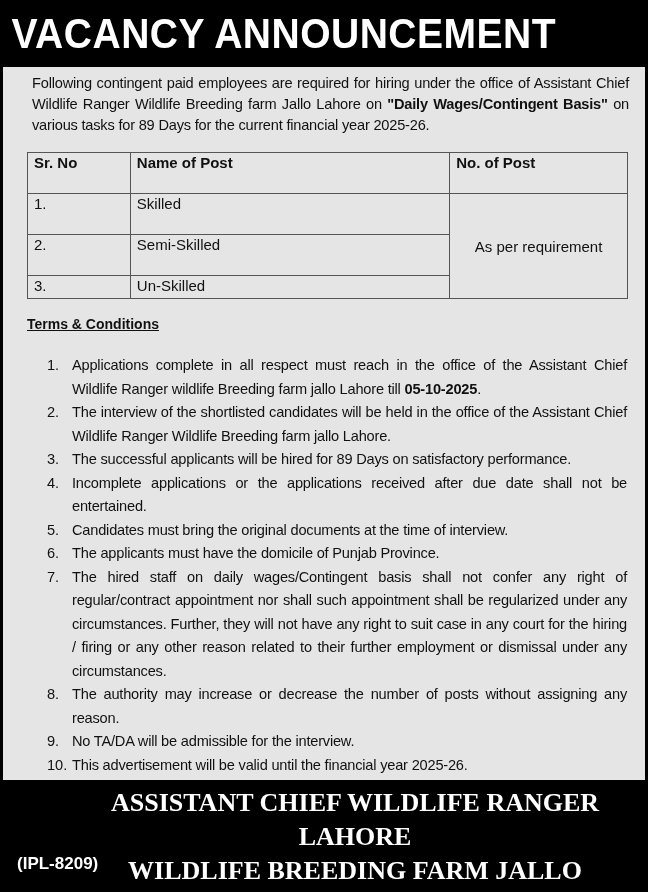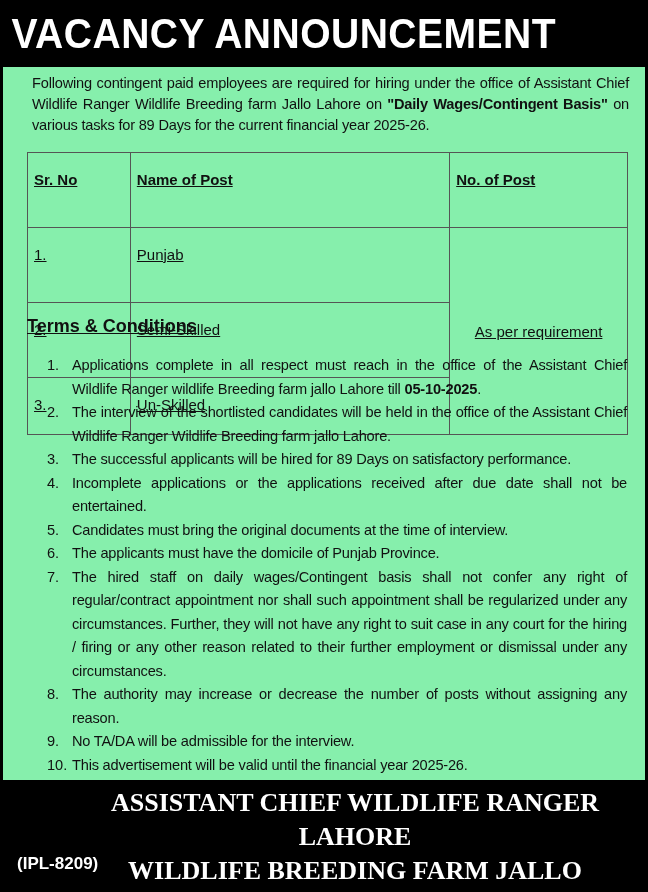--- a/index.html
+++ b/index.html
@@ -11,42 +11,42 @@
     position: absolute; left: 0; top: 0; width: 568px; height: 67px;
     display: flex; align-items: center; justify-content: center;
   }
   .header h1 {
     margin: 0; color: #fff; font-family: "Liberation Sans", sans-serif;
     font-weight: bold; font-size: 42px; letter-spacing: 0.5px;
     transform: scaleX(0.93); white-space: nowrap;
   }
   .panel {
     position: absolute; left: 3px; top: 67px; width: 642px; height: 713px;
-    background: #86efac;
+    background: #e5e5e5;
   }
   .intro {
     position: absolute; left: 29px; top: 6px; width: 597px;
     font-size: 14.6px; line-height: 21px; text-align: justify;
     letter-spacing: -0.2px;
   }
   .intro b { font-weight: bold; }
   table.posts {
     position: absolute; left: 24px; top: 85px; width: 601px;
     border-collapse: collapse; font-size: 15px;
   }
   table.posts td, table.posts th {
     border: 1px solid #555; text-align: left; vertical-align: top;
-    font-weight: normal; padding: 18px 6px; text-decoration: underline;
+    font-weight: normal; padding: 1px 6px;
   }
   table.posts th { height: 38px; font-weight: bold; }
   table.posts td { height: 38px; }
   table.posts tr.last td { height: 20px; }
   table.posts td.req { vertical-align: middle; text-align: center; }
   .terms-heading {
-    position: absolute; left: 24px; top: 249px; font-size: 18px; font-weight: bold;
+    position: absolute; left: 24px; top: 249px; font-size: 14px; font-weight: bold;
     text-decoration: underline;
   }
   ol.terms {
     position: absolute; left: 44px; top: 287px; width: 580px; margin: 0; padding: 0;
     list-style: none; font-size: 14.6px; line-height: 23.5px;
   }
   ol.terms li { display: flex; }
   ol.terms li .num { width: 25px; flex: 0 0 25px; }
   ol.terms li .txt { flex: 1; text-align: justify; letter-spacing: -0.2px; }
   ol.terms li .txt b { font-weight: bold; }
@@ -80,21 +80,21 @@
         <col style="width:178px">
       </colgroup>
     <tbody>
         <tr>
       <th>Sr. No</th>
       <th>Name of Post</th>
       <th>No. of Post</th>
     </tr>
     <tr>
       <td>1.</td>
-      <td>Punjab</td>
+      <td>Skilled</td>
       <td class="req" rowspan="3">As per requirement</td>
     </tr>
     <tr>
       <td>2.</td>
       <td>Semi-Skilled</td>
     </tr>
     <tr class="last">
       <td>3.</td>
       <td>Un-Skilled</td>
     </tr>

